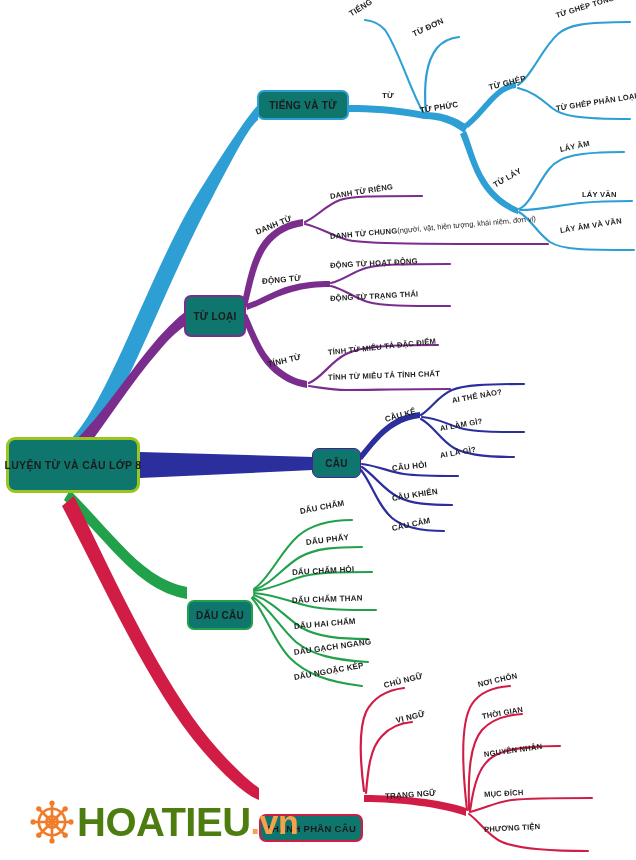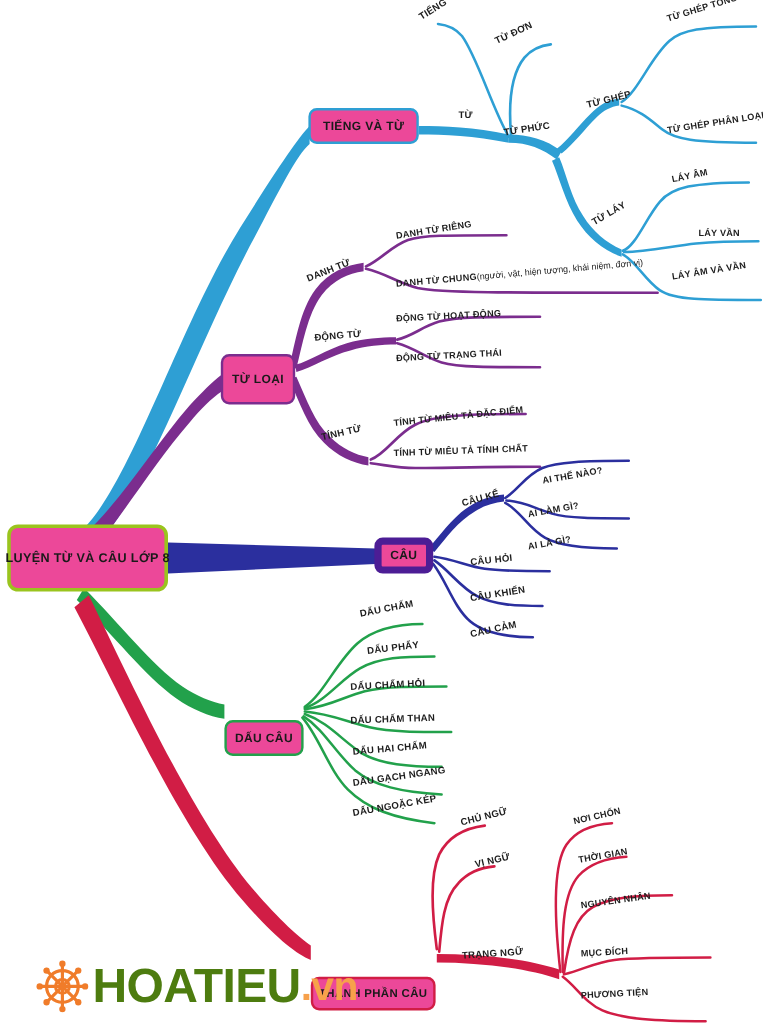--- a/index.html
+++ b/index.html
@@ -19,21 +19,21 @@
     position: absolute;
     left: 0;
     top: 0;
     width: 636px;
     height: 860px;
   }
   
   .node-box {
     position: absolute;
     box-sizing: border-box;
-    background: #ec4899;
+    background: #0f766e;
     border-radius: 7px;
     display: flex;
     align-items: center;
     justify-content: center;
     font-weight: bold;
     letter-spacing: 0.3px;
     white-space: nowrap;
     color: #1a1a1a;
     z-index: 5;
   }
@@ -60,21 +60,21 @@
     width: 62px;
     height: 42px;
     border: 2px solid #7b2d8e;
     font-size: 10px;
   }
   #node-cau {
     left: 312px;
     top: 448px;
     width: 49px;
     height: 30px;
-    border: 6px solid #4c1d95;
+    border: 1px solid #4c1d95;
     font-size: 10px;
   }
   #node-daucau {
     left: 187px;
     top: 600px;
     width: 66px;
     height: 30px;
     border: 2px solid #22a14b;
     font-size: 10px;
   }

